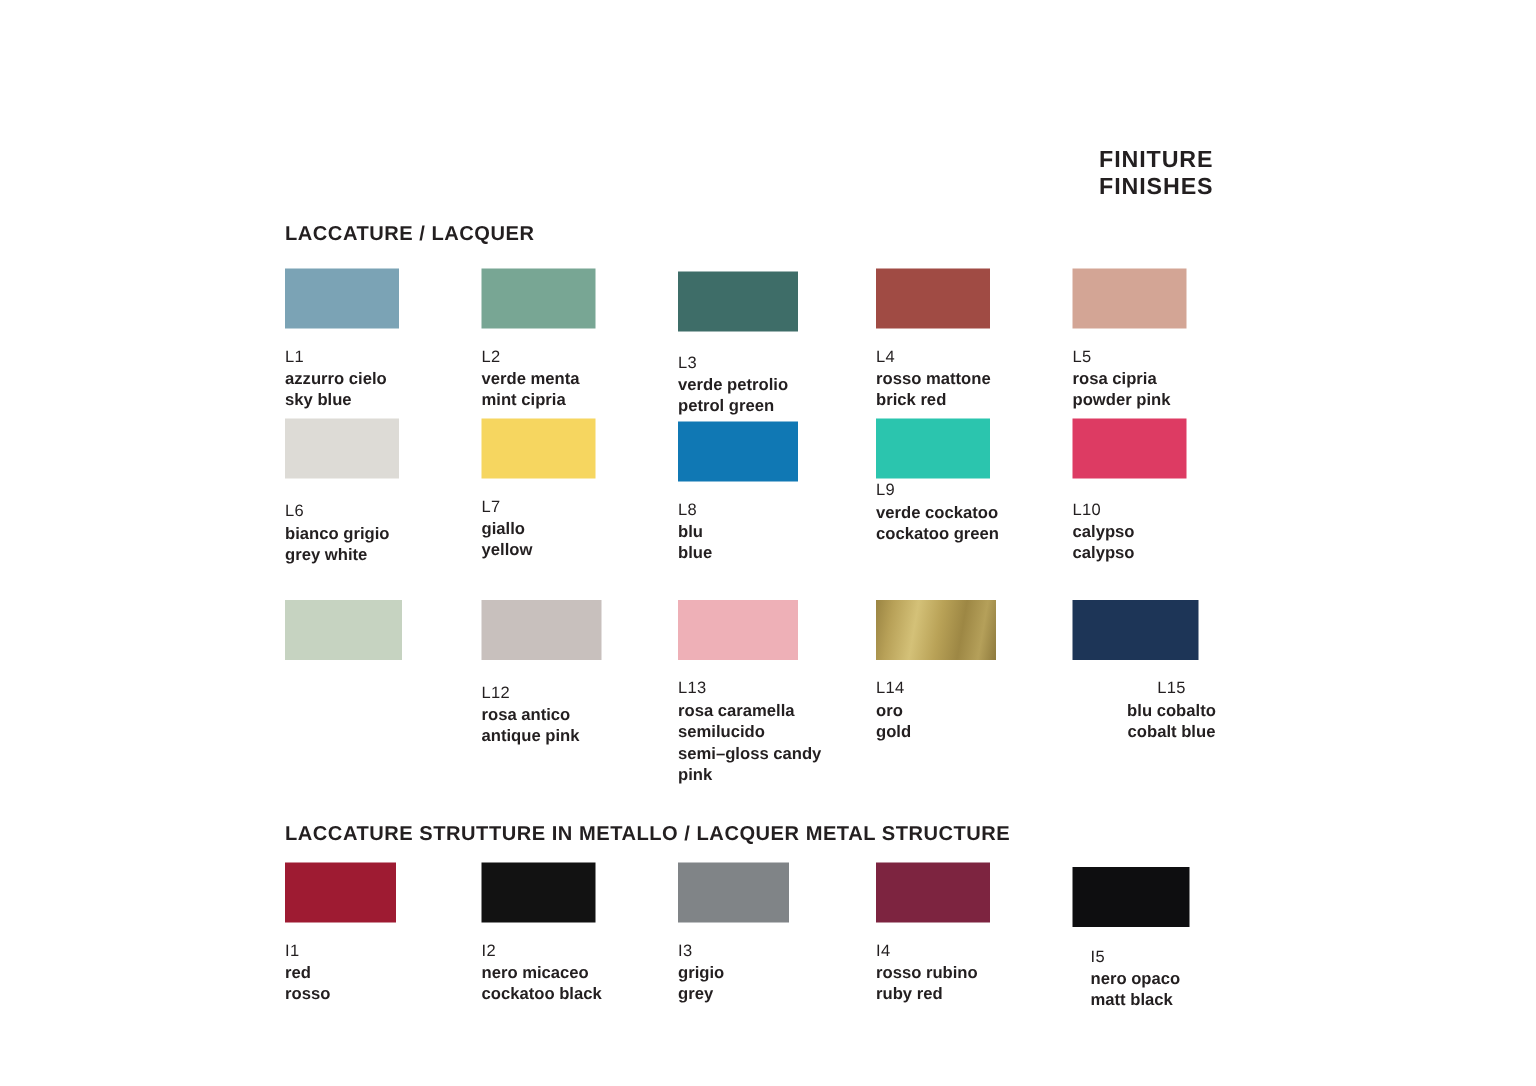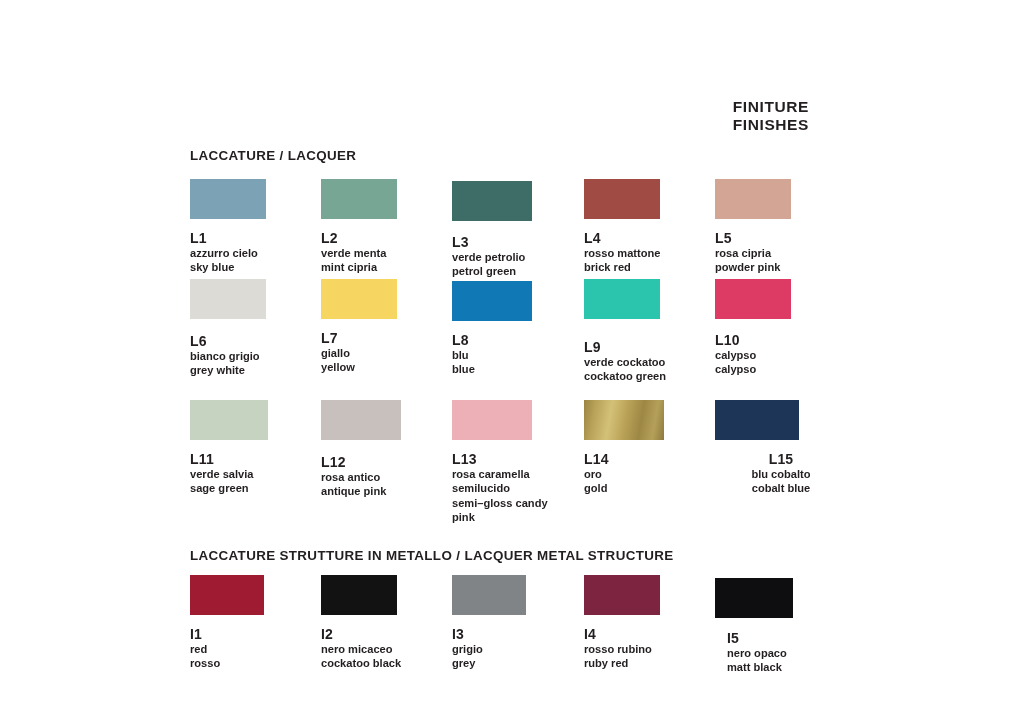--- a/index.html
+++ b/index.html
@@ -55,22 +55,22 @@
   .chip {
     width: 76px;
     height: 40px;
     display: block;
   }
   .labels {
     margin-top: 9px;
     line-height: 14.6px;
   }
   .code {
-    font-size: 14px;
-    font-weight: 700;
+    font-size: 11px;
+    font-weight: 400;
     letter-spacing: 0.2px;
     color: #231f20;
   }
   .it {
     font-size: 11.1px;
     font-weight: 700;
     color: #231f20;
   }
   .en {
     font-size: 11.1px;
@@ -151,41 +151,36 @@
           <div class="swatch-cell" style="left: 262px; top: 100px;">
             <div class="chip" style="width:80px;background:#1078b4;margin-top:2px;"></div>
             <div class="labels" style="margin-top: 12px;">
               <div class="code">L8</div>
               <div class="it">blu</div>
               <div class="en">blue</div>
             </div>
           </div>
           <div class="swatch-cell" style="left: 394px; top: 100px;">
             <div class="chip" style="width:76px;background:#2bc5ae;margin-top:0px;"></div>
-            <div class="labels" style="margin-top: 21px;">
+            <div class="labels" style="margin-top: 1px;">
               <div class="code">L9</div>
               <div class="it">verde cockatoo</div>
               <div class="en">cockatoo green</div>
             </div>
           </div>
           <div class="swatch-cell" style="left: 525px; top: 100px;">
             <div class="chip" style="width:76px;background:#dd3b63;margin-top:0px;"></div>
             <div class="labels" style="margin-top: 14px;">
               <div class="code">L10</div>
               <div class="it">calypso</div>
               <div class="en">calypso</div>
             </div>
           </div>
           <div class="swatch-cell" style="left: 0px; top: 221px;">
             <div class="chip" style="width:78px;background:#c6d3c1;margin-top:0px;"></div>
-            <div class="labels" style="margin-top: 12px;">
-              <div class="code">L11</div>
-              <div class="it">verde salvia</div>
-              <div class="en">sage green</div>
-            </div>
           </div>
           <div class="swatch-cell" style="left: 131px; top: 221px;">
             <div class="chip" style="width:80px;background:#c8c0bd;margin-top:0px;"></div>
             <div class="labels" style="margin-top: 15px;">
               <div class="code">L12</div>
               <div class="it">rosa antico</div>
               <div class="en">antique pink</div>
             </div>
           </div>
           <div class="swatch-cell" style="left: 262px; top: 221px;">

